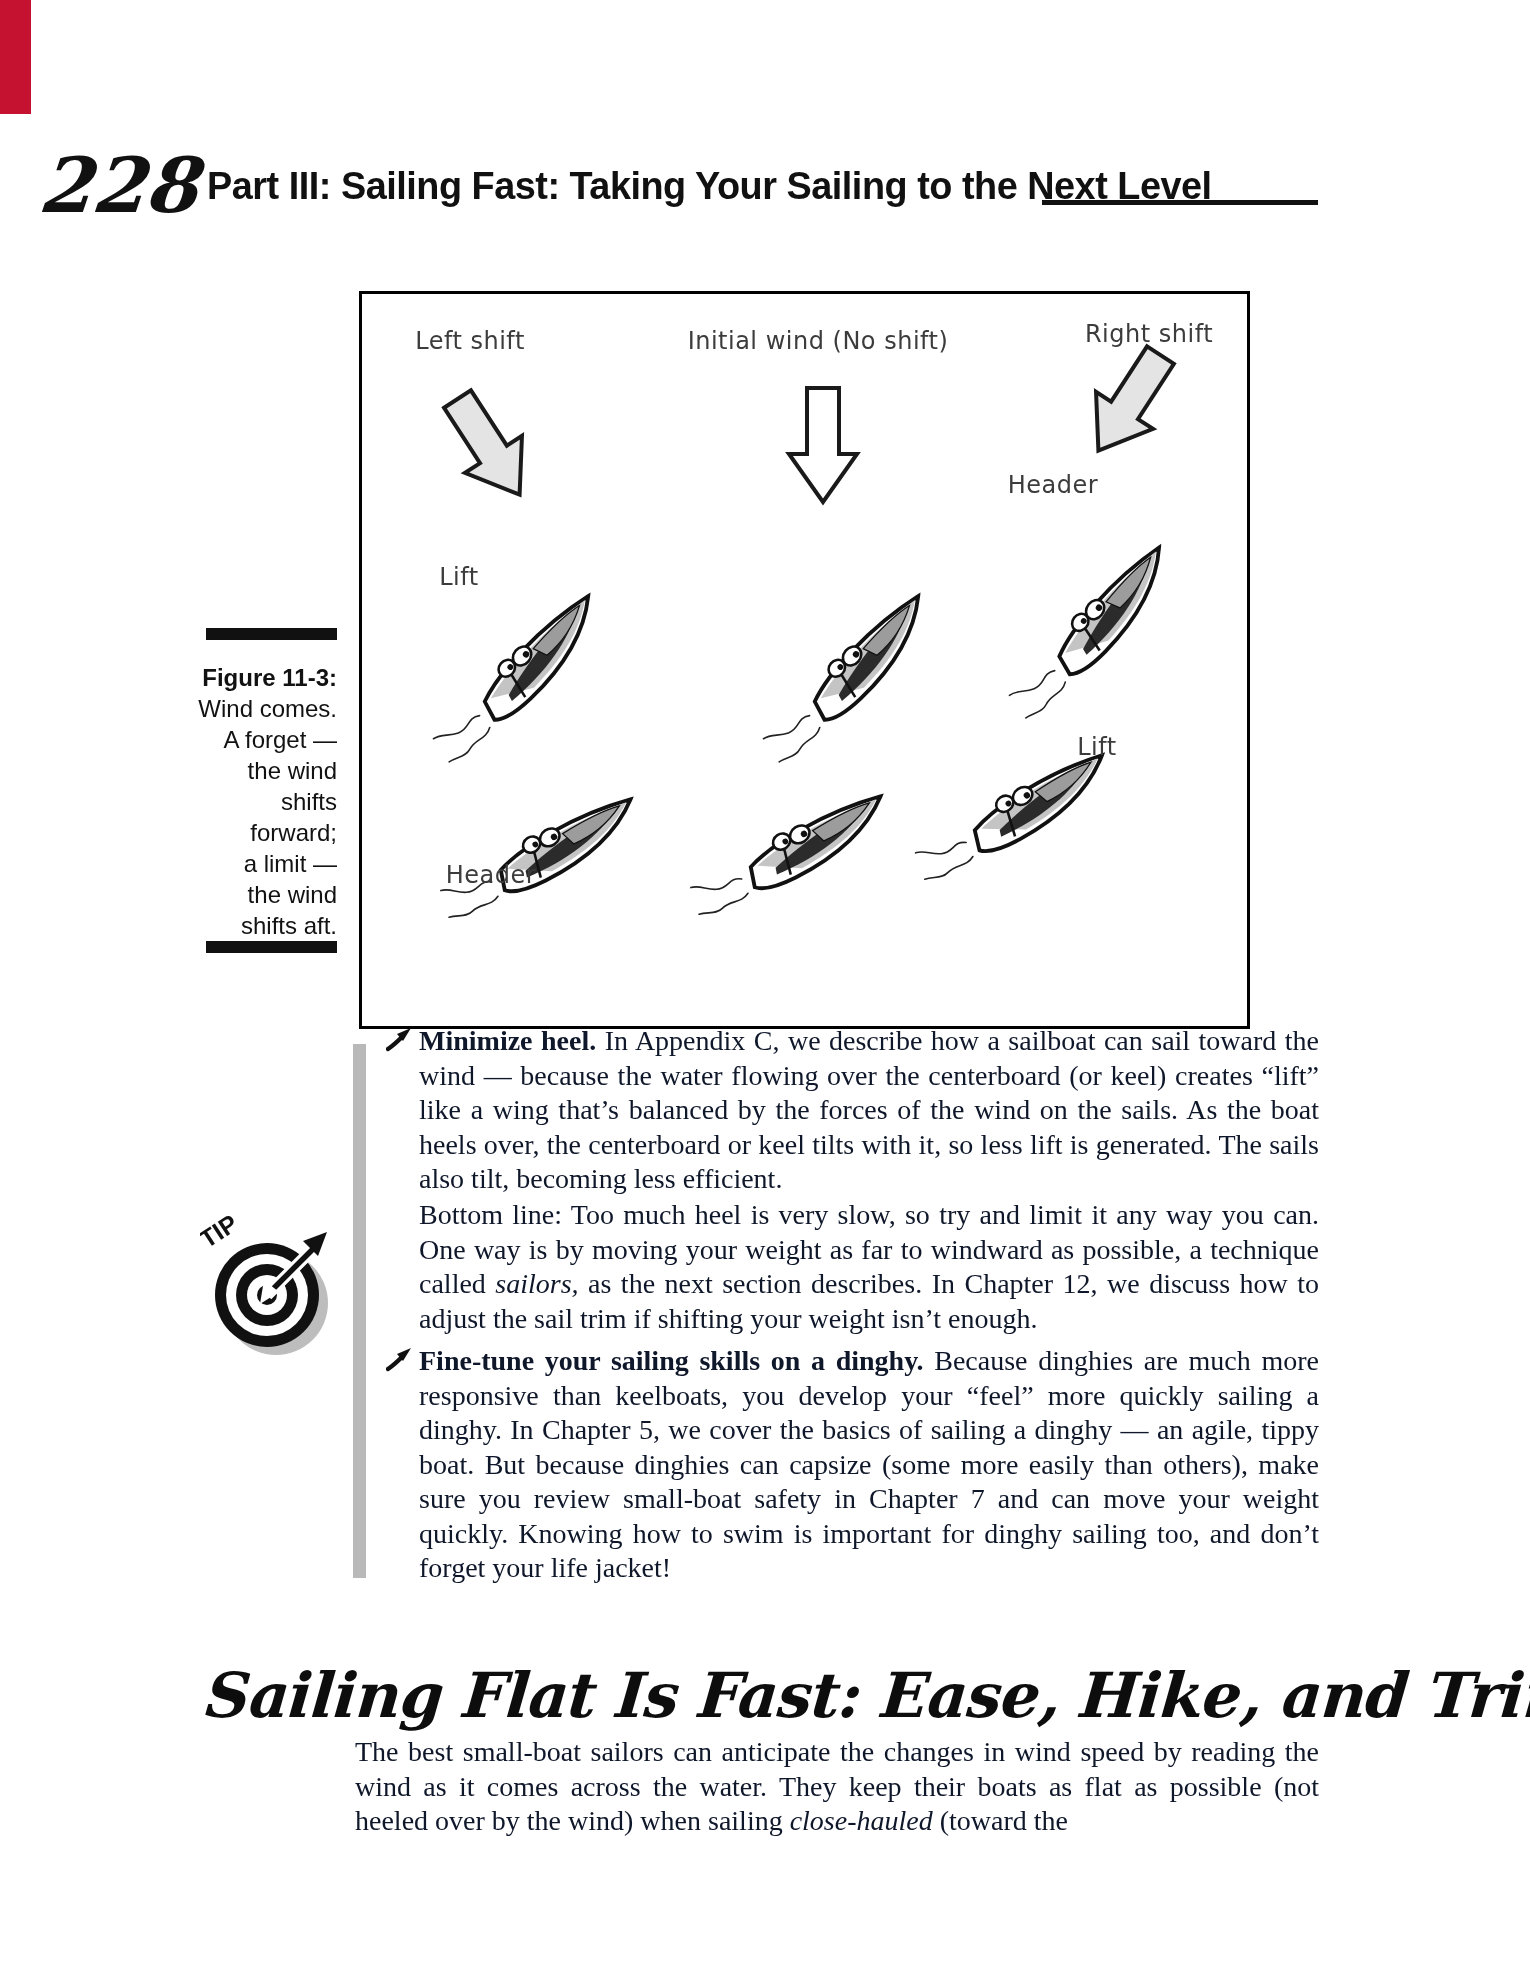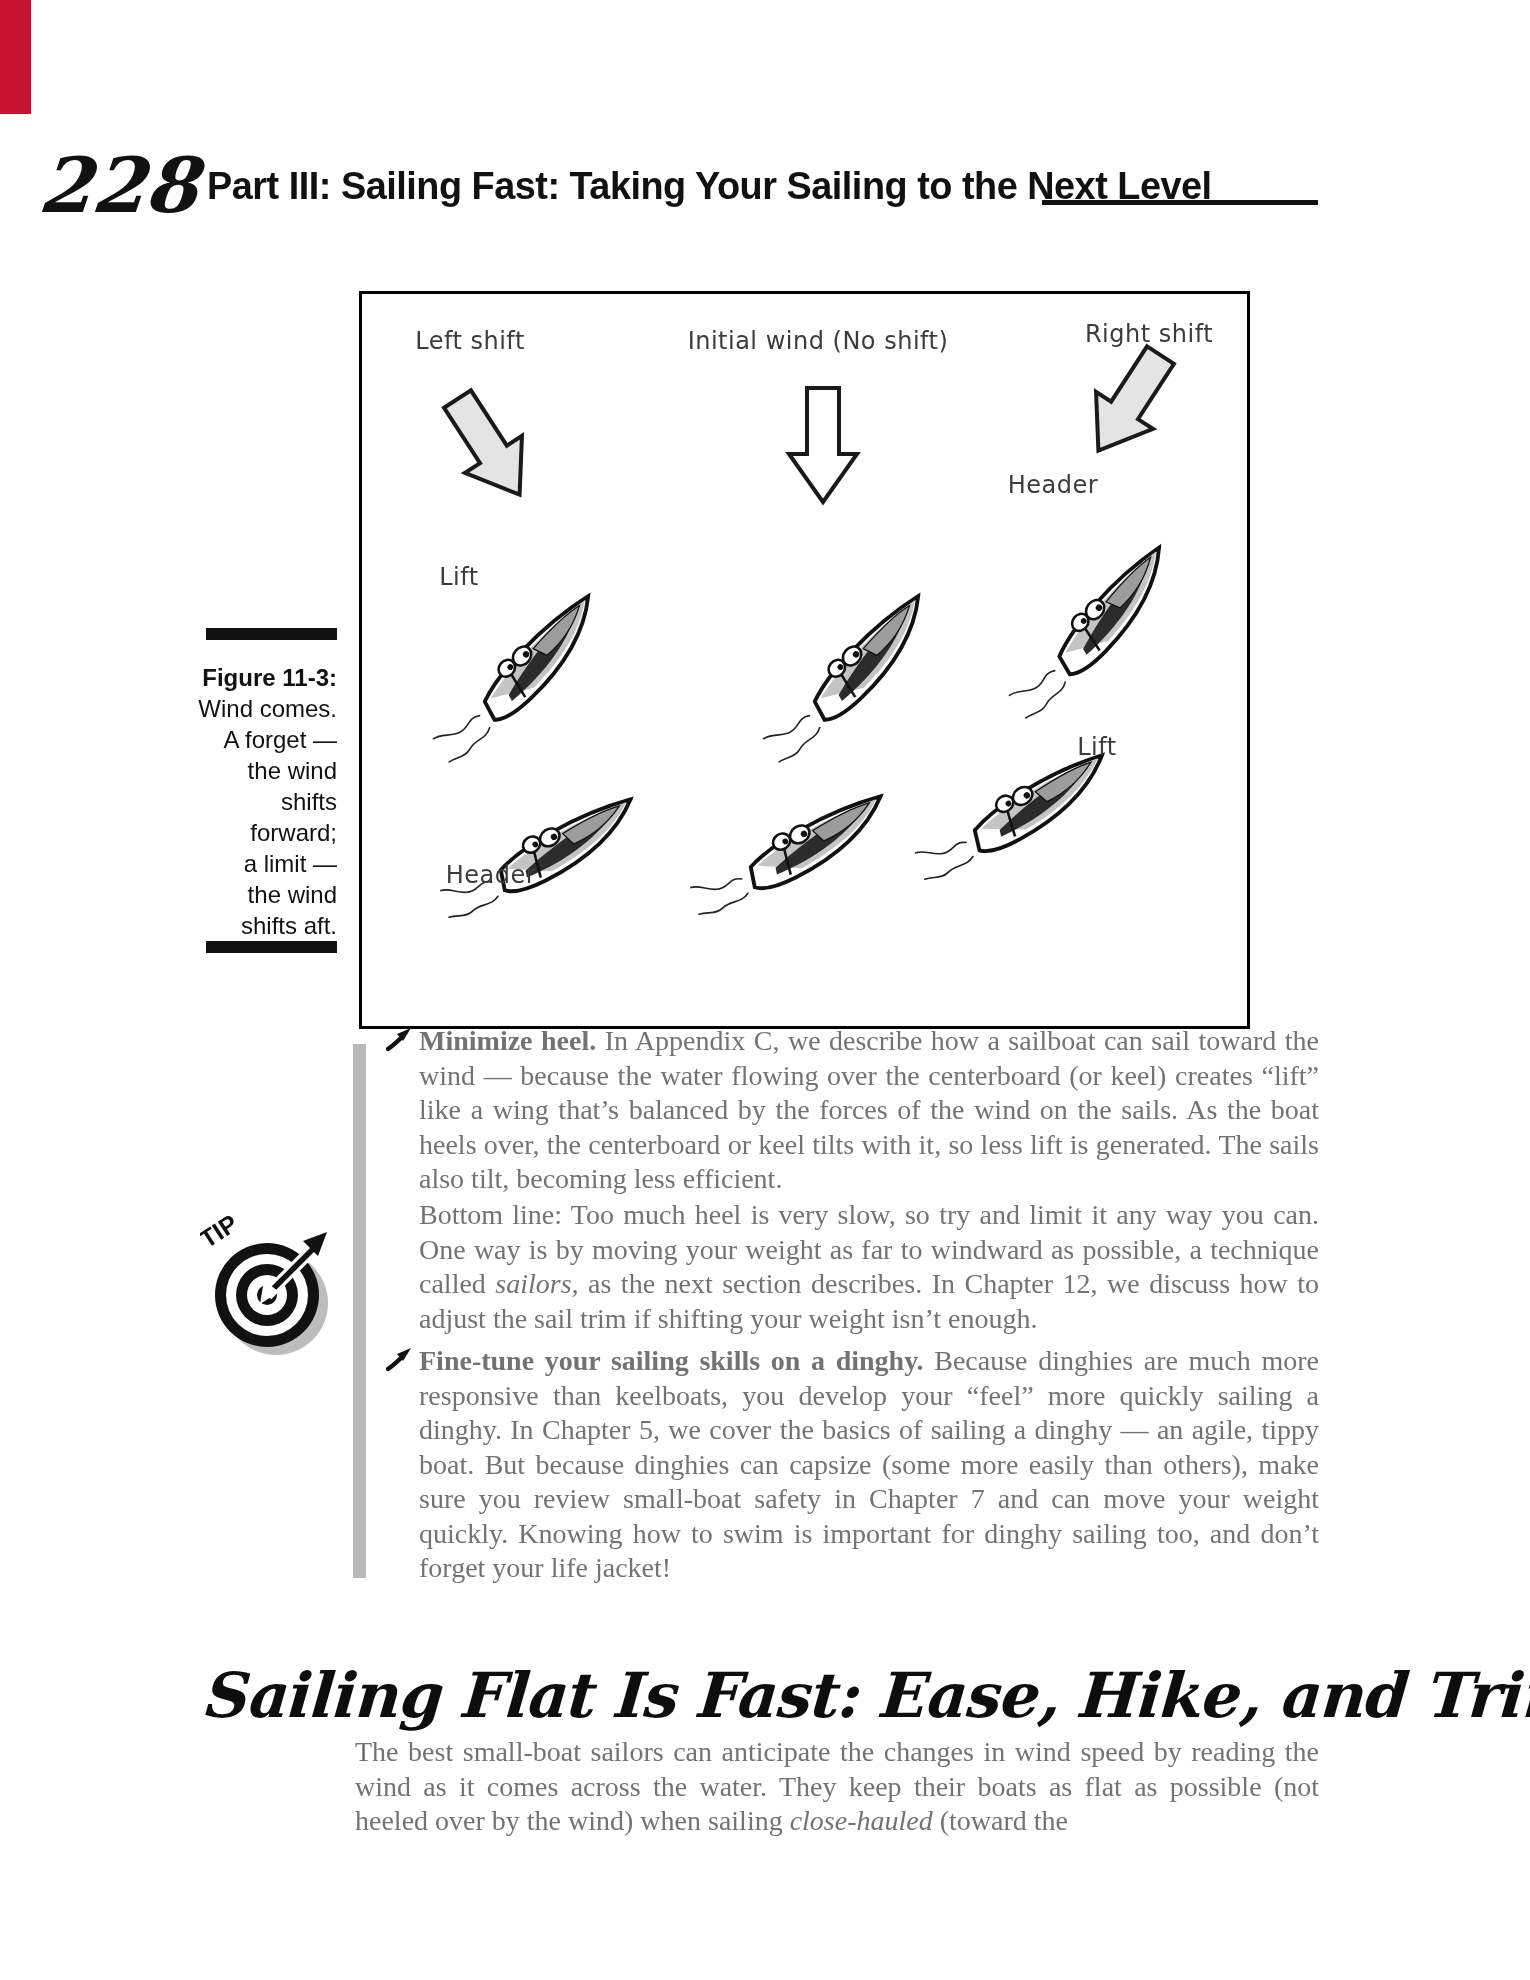--- a/index.html
+++ b/index.html
@@ -25,21 +25,21 @@
   .wake{fill:none;stroke:#222;stroke-width:2.5;stroke-linecap:round;}
 
   
   #caption-bar-top{position:absolute;left:206px;top:628px;width:131px;height:12px;background:#111;}
   #caption-bar-bottom{position:absolute;left:206px;top:941px;width:131px;height:12px;background:#111;}
   #caption{position:absolute;left:130px;top:650px;width:207px;text-align:right;
         font-family:"Liberation Sans",sans-serif;font-size:24px;line-height:31px;color:#121212;margin-top:12px;}
   #caption .cap-label{font-weight:bold;}
 
   
-  .para{position:absolute;text-align:justify;font-size:28px;line-height:34.5px;color:#737373;}
+  .para{position:absolute;text-align:justify;font-size:28px;line-height:34.5px;color:#0f172a;}
   .para .b{font-weight:bold;}
   .para .i{font-style:italic;}
   .bullet-mark{position:absolute;left:-33px;top:4px;}
   #gray-rule{position:absolute;left:353px;top:1044px;width:13px;height:534px;background:#b9b9b9;}
 
   #bullet1{left:419px;top:1024px;width:900px;}
   #tip-paragraph{left:419px;top:1198px;width:900px;}
   #bullet2{left:419px;top:1344px;width:900px;}
   #closing-paragraph{left:355px;top:1735px;width:964px;}
 

